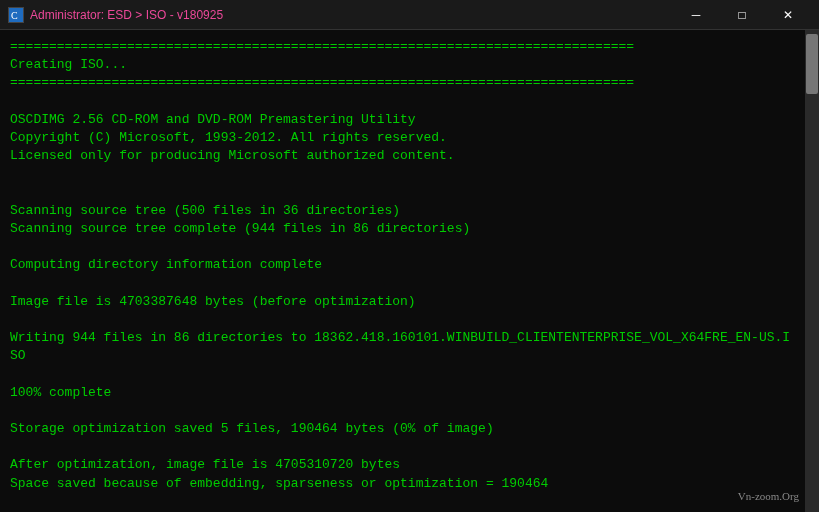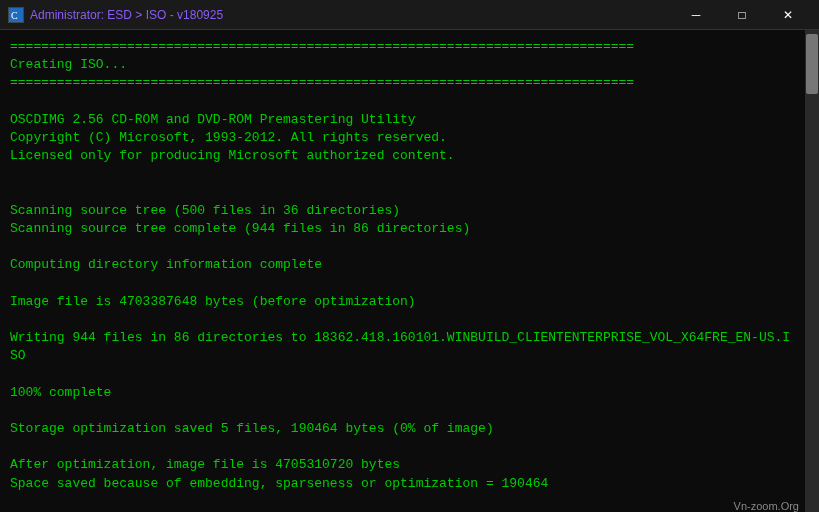--- a/index.html
+++ b/index.html
@@ -40,21 +40,21 @@
       justify-content: center;
     }
 
     .title-bar-icon svg {
       width: 14px;
       height: 14px;
     }
 
     .title-bar-text {
       flex: 1;
-      color: #8b5cf6;
+      color: #ec4899;
       font-size: 12px;
       font-family: 'Segoe UI', Arial, sans-serif;
     }
 
     .title-bar-controls {
       display: flex;
       gap: 0;
     }
 
     .title-btn {
@@ -101,25 +101,25 @@
     .scrollbar-thumb {
       width: 12px;
       height: 60px;
       background: #777;
       margin-top: 4px;
       border-radius: 2px;
     }
 
     .watermark {
       position: absolute;
-      bottom: 0;
+      bottom: 10px;
       right: 20px;
       color: #888;
       font-size: 11px;
-      font-family: Liberation Sans, sans-serif;
+      font-family: Liberation Serif, serif;
     }
   </style>
 </head>
 <body>
 
 <div class="window">
   <div class="title-bar">
     <div class="title-bar-icon">
       <svg viewBox="0 0 14 14" fill="none">
         <rect width="14" height="14" fill="#1e6bbf"></rect>

